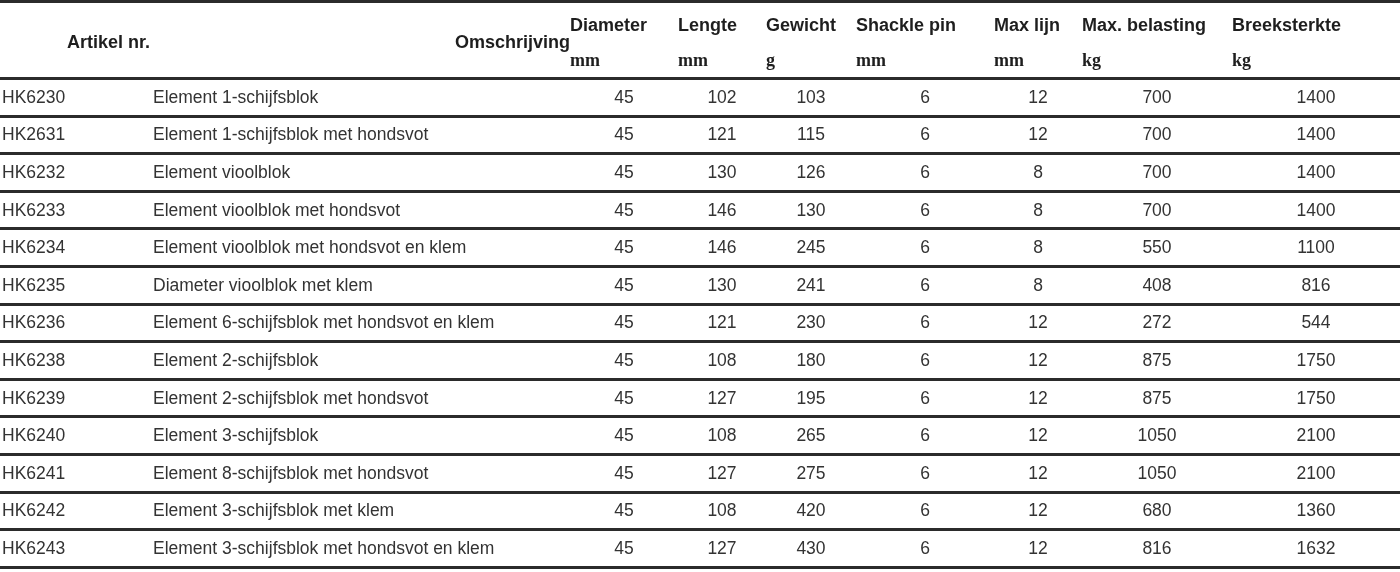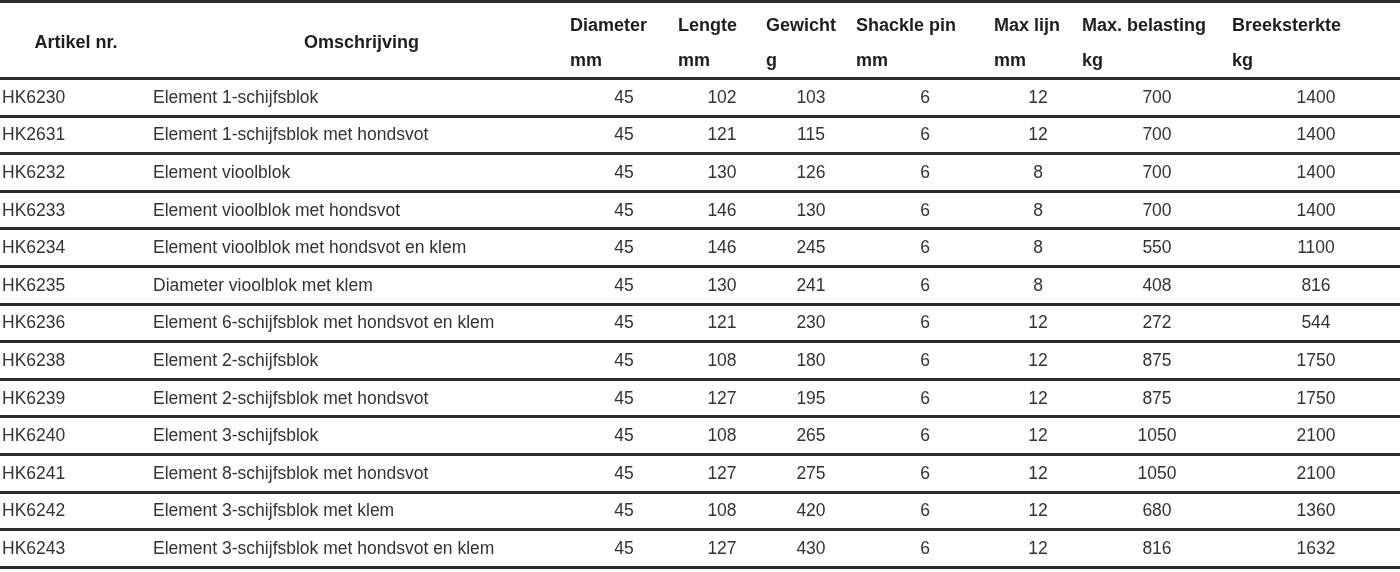--- a/index.html
+++ b/index.html
@@ -1,22 +1,22 @@
 <!DOCTYPE html>
 <html><head>
 <meta charset="utf-8">
 <style>
   html, body { margin: 0; padding: 0; background: #ffffff; }
   body { width: 1400px; height: 572px; overflow: hidden; font-family: "Liberation Sans", sans-serif; color: #2a2a2a; }
   table { border-collapse: collapse; width: 1400px; table-layout: fixed; }
   .top-rule td { height: 0; padding: 0; border-top: 3px solid #2b2b2b; }
   th { font-weight: bold; color: #1e1e1e; font-size: 18px; padding: 0; }
   th.hname { height: 36px; vertical-align: middle; padding-top: 4px; }
-  th.hunit { height: 34px; vertical-align: middle; }
-  th.left { text-align: center; vertical-align: middle; }
+  th.hunit { height: 34px; vertical-align: middle; font-family: Liberation Serif, serif; }
+  th.left { text-align: right; vertical-align: middle; }
   th.center { text-align: left; }
   tr.head-last th { border-bottom: 3px solid #2b2b2b; }
   td.cell { height: 34.6px; padding: 0; font-size: 17.5px; color: #333; border-bottom: 3px solid #2b2b2b; vertical-align: middle; }
   td.left { text-align: left; }
   td.center { text-align: center; }
   td.sku { padding-left: 2px; }
 </style>
 </head>
 <body>
 

